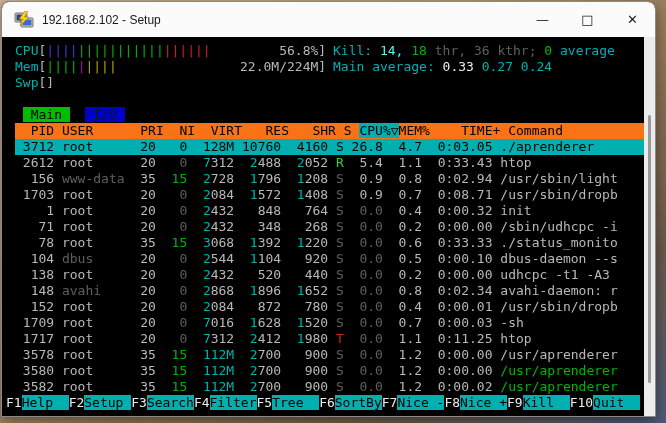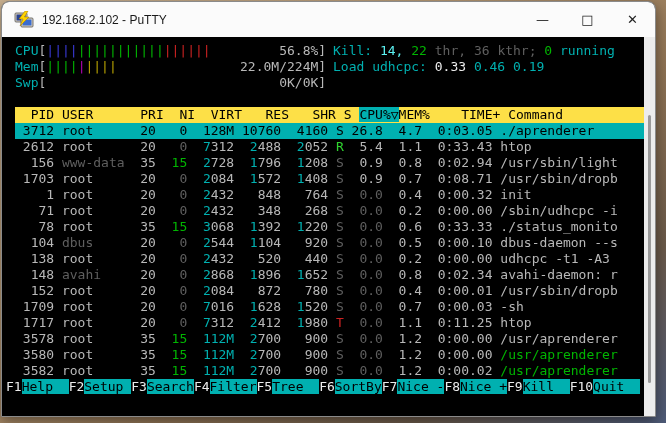--- a/index.html
+++ b/index.html
@@ -33,61 +33,62 @@
   .terminal pre {
     font-family: inherit; height: 16px; line-height: 16px; white-space: pre; font-size: 13px;
   }
   .meters-wrap { display: flex; }
   .meters-left { width: 318px; flex: none; }
   .meters-right { flex: 1; min-width: 0; }
   .meterline { display: flex; }
   .barzone { display: inline-flex; justify-content: space-between; width: 272px; overflow: hidden; }
   .row.sel { background: #00b0b0; }
   .row.sel span { color: #000 !important; background: transparent !important; }
-  .hdr { background: #fde047; color: #000; }
+  .hdr { background: #f97316; color: #000; }
   .sortcell { background: #00b0b0; color: #000; }
   .tabline .tab-active { background: #00bd00; color: #000; }
   .tabline .tab-inactive { background: #0000c8; color: #001a1a; }
   .fnbar { margin-left: -9px; }
   .scrollbar { position: absolute; top: 0; right: 0; width: 11px; height: 100%; background: #ececec; }
   .sb-thumb { position: absolute; left: 4px; width: 3px; top: 78px; height: 268px; background: #9a9a9a; border-radius: 2px; }
 </style>
 </head>
 <body>
 
 <div class="window">
   <div class="titlebar">
     <svg class="title-icon" viewBox="0 0 20 18">
       <rect x="1" y="2" width="12" height="9" rx="1" fill="#d8d0c0" stroke="#555" stroke-width="0.8"></rect>
       <rect x="2.5" y="3.5" width="9" height="6" fill="#27418f"></rect>
       <rect x="7" y="7" width="12" height="9" rx="1" fill="#d8d0c0" stroke="#555" stroke-width="0.8"></rect>
       <rect x="8.5" y="8.5" width="9" height="6" fill="#3a6ccf"></rect>
       <polygon points="11,0 5,8 9,8 6,15 15,6 10.5,6 14,0" fill="#ffd400" stroke="#a07400" stroke-width="0.5"></polygon>
     </svg>
-    <span class="title-text">192.168.2.102 - PuTTY</span>
+    <span class="title-text">192.168.2.102 - Setup</span>
     <div class="tb-controls">
       <button class="tb-btn">—</button>
       <button class="tb-btn">□</button>
       <button class="tb-btn">✕</button>
     </div>
   </div>
 
   <div class="terminal">
     <div class="meters-wrap">
       <div class="meters-left" id="meters-left">
           <pre class="meterline"><span style="color: rgb(0, 176, 176);">CPU</span><span style="color: rgb(184, 184, 184);">[</span><span class="barzone"><span><span style="color: rgb(58, 58, 217);">||||</span><span style="color: rgb(0, 181, 0);">|||||||||||</span><span style="color: rgb(204, 34, 34);">||||||</span></span><span style="color: rgb(184, 184, 184);">56.8%</span></span><span style="color: rgb(184, 184, 184);">]</span></pre>
           <pre class="meterline"><span style="color: rgb(0, 176, 176);">Mem</span><span style="color: rgb(184, 184, 184);">[</span><span class="barzone"><span><span style="color: rgb(0, 181, 0);">||||</span><span style="color: rgb(179, 0, 179);">|</span><span style="color: rgb(181, 160, 0);">||||</span></span><span style="color: rgb(184, 184, 184);">22.0M/224M</span></span><span style="color: rgb(184, 184, 184);">]</span></pre>
-          <pre class="meterline"><span style="color: rgb(0, 176, 176);">Swp</span><span style="color: rgb(184, 184, 184);">[</span><span class="barzone"><span></span><span style="color: rgb(184, 184, 184);">0K/0K</span></span><span style="color: rgb(184, 184, 184);">]</span></pre>
+          <pre class="meterline"><span style="color: rgb(0, 176, 176);">Swp</span><span style="color: rgb(184, 184, 184);">[</span><span style="color: rgb(184, 184, 184);">]</span></pre>
         </div>
       <div class="meters-right" id="meters-right">
-          <pre><span style="color: rgb(0, 176, 176);">Kill: </span><span style="color: rgb(92, 242, 242);">14, </span><span style="color: rgb(0, 181, 0);">22</span><span style="color: rgb(95, 95, 95);"> thr, </span><span style="color: rgb(95, 95, 95);">36 kthr; </span><span style="color: rgb(0, 181, 0);">0</span><span style="color: rgb(0, 176, 176);"> running</span></pre>
-          <pre><span style="color: rgb(0, 176, 176);">Load udhcpc: </span><span style="color: rgb(236, 236, 236);">0.33 </span><span style="color: rgb(0, 176, 176);">0.46 </span><span style="color: rgb(0, 176, 176);">0.19</span></pre>
+          <pre><span style="color: rgb(0, 176, 176);">Kill: </span><span style="color: rgb(92, 242, 242);">14, </span><span style="color: rgb(0, 181, 0);">18</span><span style="color: rgb(95, 95, 95);"> thr, </span><span style="color: rgb(95, 95, 95);">36 kthr; </span><span style="color: rgb(0, 181, 0);">0</span><span style="color: rgb(0, 176, 176);"> average</span></pre>
+          <pre><span style="color: rgb(0, 176, 176);">Main average: </span><span style="color: rgb(236, 236, 236);">0.33 </span><span style="color: rgb(0, 176, 176);">0.27 </span><span style="color: rgb(0, 176, 176);">0.24</span></pre>
         </div>
     </div>
     <pre class="blankline"> </pre>
+    <pre class="tabline" id="tabline"><span> </span><span class="tab-active"> Main </span><span>  </span><span class="tab-inactive"> I/O </span></pre>
     <pre class="hdr" id="table-header"><span style="color: rgb(0, 0, 0);">  PID </span><span style="color: rgb(0, 0, 0);">USER      </span><span style="color: rgb(0, 0, 0);">PRI </span><span style="color: rgb(0, 0, 0);"> NI </span><span style="color: rgb(0, 0, 0);"> VIRT </span><span style="color: rgb(0, 0, 0);">  RES </span><span style="color: rgb(0, 0, 0);">  SHR </span><span style="color: rgb(0, 0, 0);">S </span><span class="sortcell" style="color: rgb(0, 0, 0);">CPU%▽</span><span style="color: rgb(0, 0, 0);">MEM% </span><span style="color: rgb(0, 0, 0);">   TIME+ </span><span style="color: rgb(0, 0, 0);">Command </span></pre>
     <div id="rows">
         <pre class="row sel"><span style="color: rgb(184, 184, 184);"> 3712</span><span style="color: rgb(184, 184, 184);"> root     </span><span style="color: rgb(184, 184, 184);"> 20 </span><span style="color: rgb(95, 95, 95);">  0 </span><span style="color: rgb(184, 184, 184);"> </span><span style="color: rgb(0, 176, 176);">128M</span><span> </span><span style="color: rgb(0, 176, 176);">10</span><span style="color: rgb(184, 184, 184);">760</span><span> </span><span style="color: rgb(184, 184, 184);"> </span><span style="color: rgb(0, 176, 176);">4</span><span style="color: rgb(184, 184, 184);">160</span><span> </span><span style="color: rgb(95, 95, 95);">S </span><span style="color: rgb(184, 184, 184);">26.8 </span><span style="color: rgb(184, 184, 184);"> 4.7 </span><span style="color: rgb(184, 184, 184);"> 0:03.05 </span><span style="color: rgb(184, 184, 184);">./aprenderer</span></pre>
         <pre class="row"><span style="color: rgb(184, 184, 184);"> 2612</span><span style="color: rgb(184, 184, 184);"> root     </span><span style="color: rgb(184, 184, 184);"> 20 </span><span style="color: rgb(95, 95, 95);">  0 </span><span style="color: rgb(184, 184, 184);"> </span><span style="color: rgb(0, 176, 176);">7</span><span style="color: rgb(184, 184, 184);">312</span><span> </span><span style="color: rgb(184, 184, 184);"> </span><span style="color: rgb(0, 176, 176);">2</span><span style="color: rgb(184, 184, 184);">488</span><span> </span><span style="color: rgb(184, 184, 184);"> </span><span style="color: rgb(0, 176, 176);">2</span><span style="color: rgb(184, 184, 184);">052</span><span> </span><span style="color: rgb(47, 212, 47);">R </span><span style="color: rgb(184, 184, 184);"> 5.4 </span><span style="color: rgb(184, 184, 184);"> 1.1 </span><span style="color: rgb(184, 184, 184);"> 0:33.43 </span><span style="color: rgb(184, 184, 184);">htop</span></pre>
         <pre class="row"><span style="color: rgb(184, 184, 184);">  156</span><span style="color: rgb(95, 95, 95);"> www-data </span><span style="color: rgb(184, 184, 184);"> 35 </span><span style="color: rgb(0, 181, 0);"> 15 </span><span style="color: rgb(184, 184, 184);"> </span><span style="color: rgb(0, 176, 176);">2</span><span style="color: rgb(184, 184, 184);">728</span><span> </span><span style="color: rgb(184, 184, 184);"> </span><span style="color: rgb(0, 176, 176);">1</span><span style="color: rgb(184, 184, 184);">796</span><span> </span><span style="color: rgb(184, 184, 184);"> </span><span style="color: rgb(0, 176, 176);">1</span><span style="color: rgb(184, 184, 184);">208</span><span> </span><span style="color: rgb(95, 95, 95);">S </span><span style="color: rgb(184, 184, 184);"> 0.9 </span><span style="color: rgb(184, 184, 184);"> 0.8 </span><span style="color: rgb(184, 184, 184);"> 0:02.94 </span><span style="color: rgb(184, 184, 184);">/usr/sbin/light</span></pre>
         <pre class="row"><span style="color: rgb(184, 184, 184);"> 1703</span><span style="color: rgb(184, 184, 184);"> root     </span><span style="color: rgb(184, 184, 184);"> 20 </span><span style="color: rgb(95, 95, 95);">  0 </span><span style="color: rgb(184, 184, 184);"> </span><span style="color: rgb(0, 176, 176);">2</span><span style="color: rgb(184, 184, 184);">084</span><span> </span><span style="color: rgb(184, 184, 184);"> </span><span style="color: rgb(0, 176, 176);">1</span><span style="color: rgb(184, 184, 184);">572</span><span> </span><span style="color: rgb(184, 184, 184);"> </span><span style="color: rgb(0, 176, 176);">1</span><span style="color: rgb(184, 184, 184);">408</span><span> </span><span style="color: rgb(95, 95, 95);">S </span><span style="color: rgb(184, 184, 184);"> 0.9 </span><span style="color: rgb(184, 184, 184);"> 0.7 </span><span style="color: rgb(184, 184, 184);"> 0:08.71 </span><span style="color: rgb(184, 184, 184);">/usr/sbin/dropb</span></pre>
         <pre class="row"><span style="color: rgb(184, 184, 184);">    1</span><span style="color: rgb(184, 184, 184);"> root     </span><span style="color: rgb(184, 184, 184);"> 20 </span><span style="color: rgb(95, 95, 95);">  0 </span><span style="color: rgb(184, 184, 184);"> </span><span style="color: rgb(0, 176, 176);">2</span><span style="color: rgb(184, 184, 184);">432</span><span> </span><span style="color: rgb(184, 184, 184);">  </span><span style="color: rgb(184, 184, 184);">848</span><span> </span><span style="color: rgb(184, 184, 184);">  </span><span style="color: rgb(184, 184, 184);">764</span><span> </span><span style="color: rgb(95, 95, 95);">S </span><span style="color: rgb(95, 95, 95);"> 0.0 </span><span style="color: rgb(184, 184, 184);"> 0.4 </span><span style="color: rgb(184, 184, 184);"> 0:00.32 </span><span style="color: rgb(184, 184, 184);">init</span></pre>
         <pre class="row"><span style="color: rgb(184, 184, 184);">   71</span><span style="color: rgb(184, 184, 184);"> root     </span><span style="color: rgb(184, 184, 184);"> 20 </span><span style="color: rgb(95, 95, 95);">  0 </span><span style="color: rgb(184, 184, 184);"> </span><span style="color: rgb(0, 176, 176);">2</span><span style="color: rgb(184, 184, 184);">432</span><span> </span><span style="color: rgb(184, 184, 184);">  </span><span style="color: rgb(184, 184, 184);">348</span><span> </span><span style="color: rgb(184, 184, 184);">  </span><span style="color: rgb(184, 184, 184);">268</span><span> </span><span style="color: rgb(95, 95, 95);">S </span><span style="color: rgb(95, 95, 95);"> 0.0 </span><span style="color: rgb(184, 184, 184);"> 0.2 </span><span style="color: rgb(184, 184, 184);"> 0:00.00 </span><span style="color: rgb(184, 184, 184);">/sbin/udhcpc -i</span></pre>
         <pre class="row"><span style="color: rgb(184, 184, 184);">   78</span><span style="color: rgb(184, 184, 184);"> root     </span><span style="color: rgb(184, 184, 184);"> 35 </span><span style="color: rgb(0, 181, 0);"> 15 </span><span style="color: rgb(184, 184, 184);"> </span><span style="color: rgb(0, 176, 176);">3</span><span style="color: rgb(184, 184, 184);">068</span><span> </span><span style="color: rgb(184, 184, 184);"> </span><span style="color: rgb(0, 176, 176);">1</span><span style="color: rgb(184, 184, 184);">392</span><span> </span><span style="color: rgb(184, 184, 184);"> </span><span style="color: rgb(0, 176, 176);">1</span><span style="color: rgb(184, 184, 184);">220</span><span> </span><span style="color: rgb(95, 95, 95);">S </span><span style="color: rgb(95, 95, 95);"> 0.0 </span><span style="color: rgb(184, 184, 184);"> 0.6 </span><span style="color: rgb(184, 184, 184);"> 0:33.33 </span><span style="color: rgb(184, 184, 184);">./status_monito</span></pre>
         <pre class="row"><span style="color: rgb(184, 184, 184);">  104</span><span style="color: rgb(95, 95, 95);"> dbus     </span><span style="color: rgb(184, 184, 184);"> 20 </span><span style="color: rgb(95, 95, 95);">  0 </span><span style="color: rgb(184, 184, 184);"> </span><span style="color: rgb(0, 176, 176);">2</span><span style="color: rgb(184, 184, 184);">544</span><span> </span><span style="color: rgb(184, 184, 184);"> </span><span style="color: rgb(0, 176, 176);">1</span><span style="color: rgb(184, 184, 184);">104</span><span> </span><span style="color: rgb(184, 184, 184);">  </span><span style="color: rgb(184, 184, 184);">920</span><span> </span><span style="color: rgb(95, 95, 95);">S </span><span style="color: rgb(95, 95, 95);"> 0.0 </span><span style="color: rgb(184, 184, 184);"> 0.5 </span><span style="color: rgb(184, 184, 184);"> 0:00.10 </span><span style="color: rgb(184, 184, 184);">dbus-daemon --s</span></pre>

